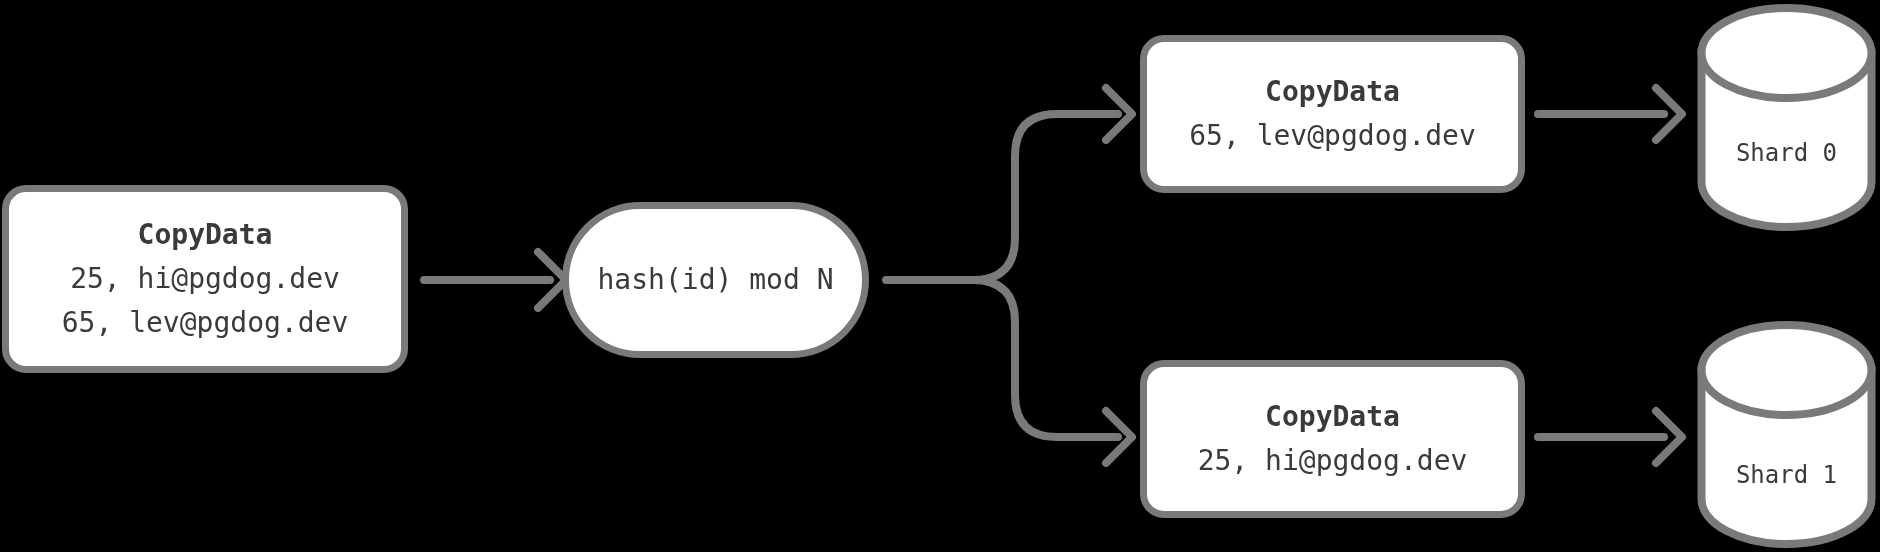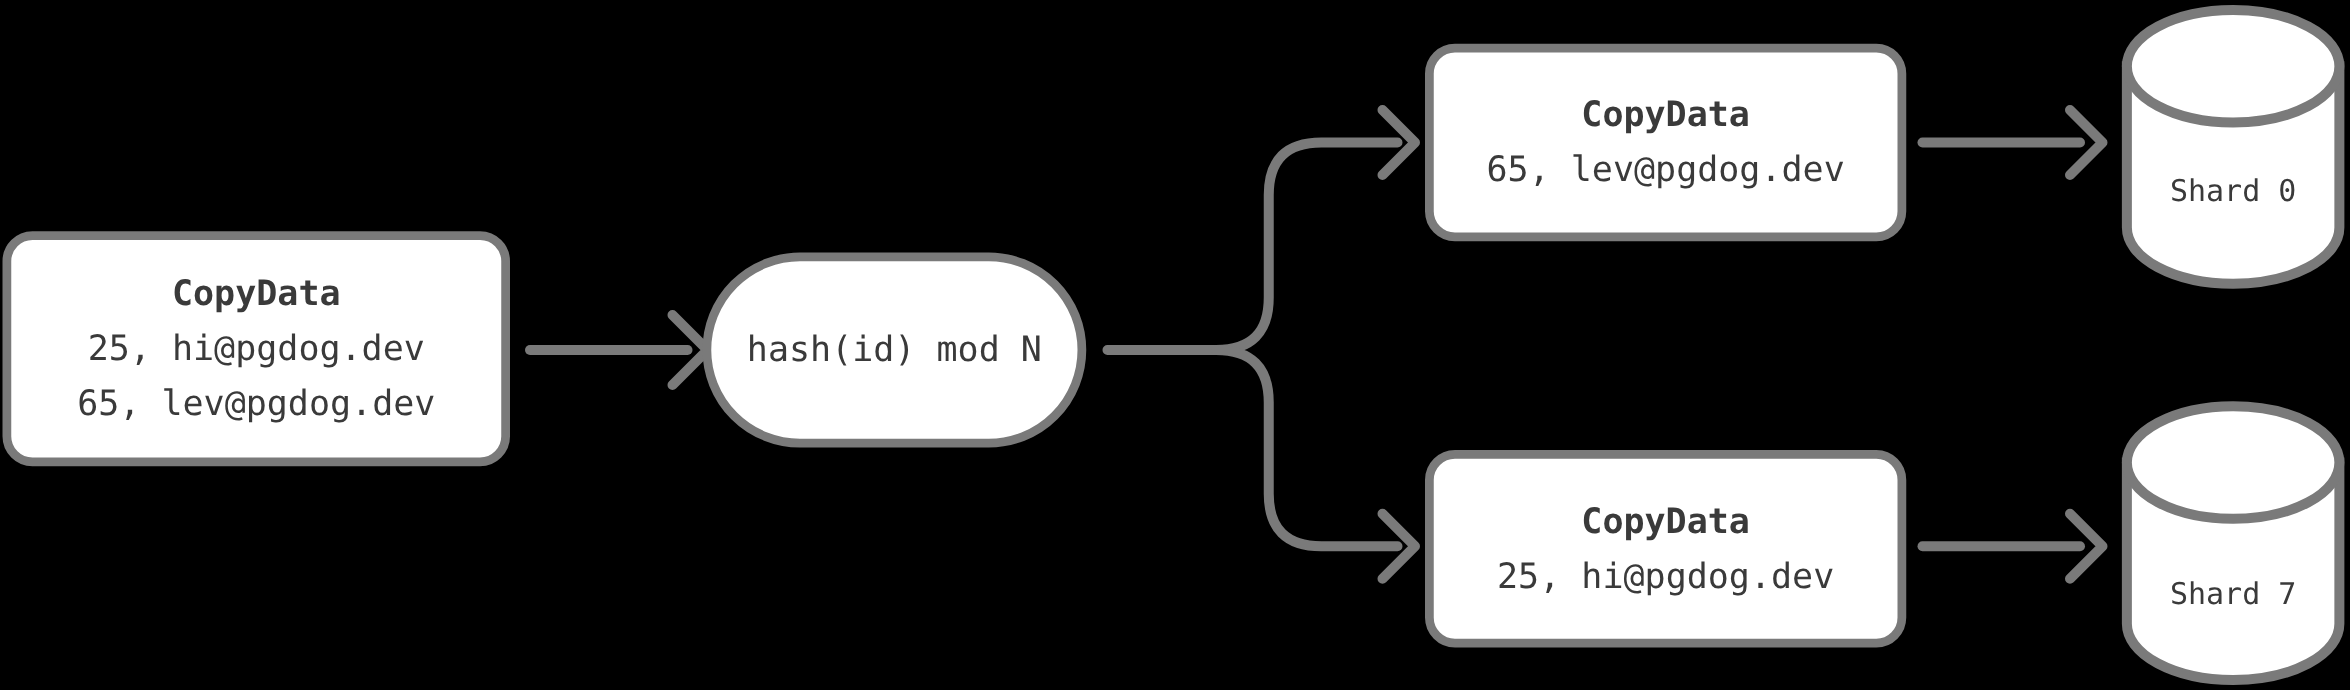--- a/index.html
+++ b/index.html
@@ -115,15 +115,15 @@
     <div class="node-title">CopyData</div>
     <div class="node-row">65, lev@pgdog.dev</div>
   </div>
 
   <div class="node shard1-box">
     <div class="node-title">CopyData</div>
     <div class="node-row">25, hi@pgdog.dev</div>
   </div>
 
   <div class="cyl-label shard0-label">Shard 0</div>
-  <div class="cyl-label shard1-label">Shard 7</div>
+  <div class="cyl-label shard1-label">Shard 1</div>
 
 </div>
 
 </body></html>

